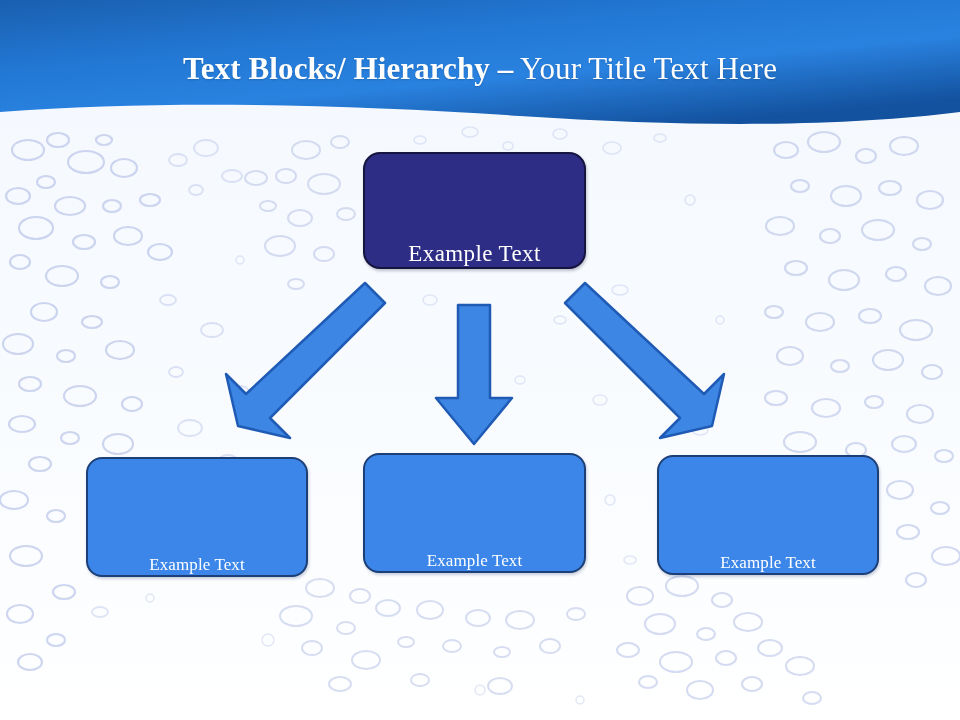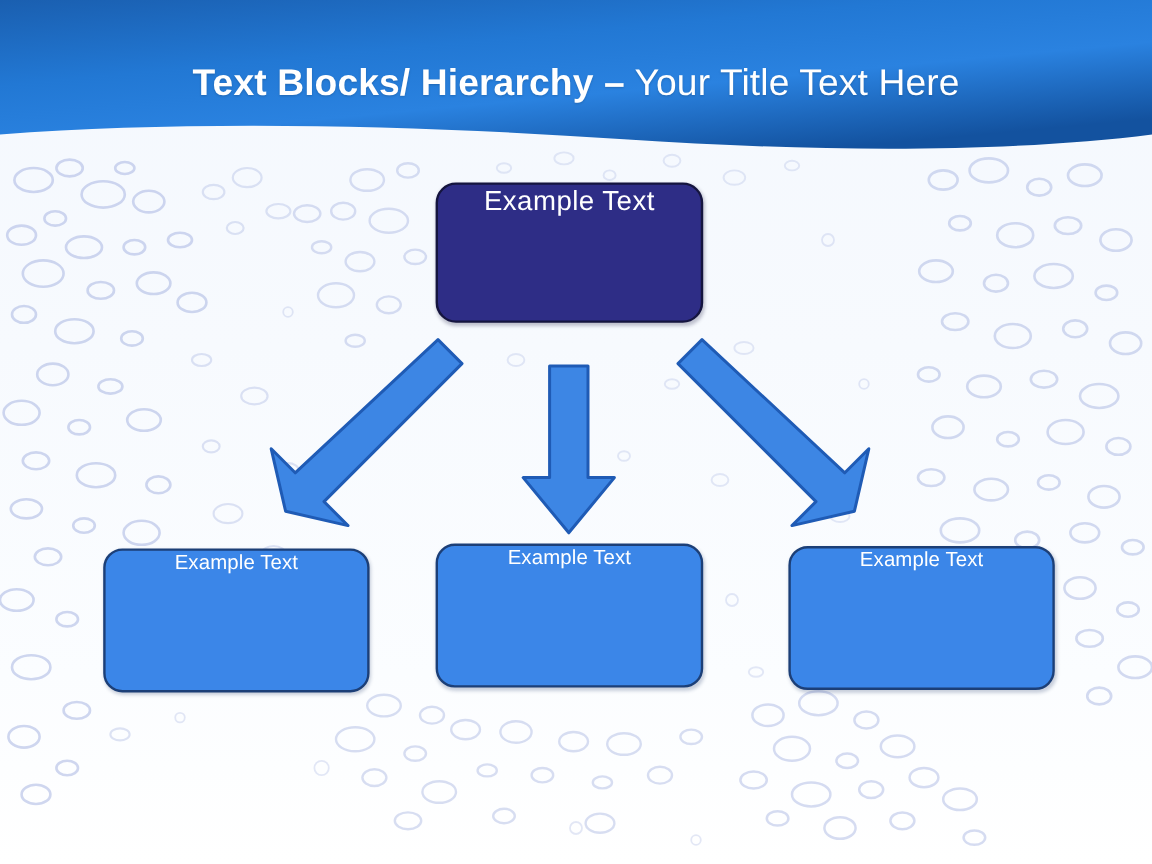--- a/index.html
+++ b/index.html
@@ -6,21 +6,21 @@
     margin: 0;
     padding: 0;
     background: #ffffff;
   }
   #slide {
     position: relative;
     width: 960px;
     height: 720px;
     overflow: hidden;
     background: #ef4444;
-    font-family: Liberation Sans, sans-serif;
+    font-family: Liberation Serif, serif;
   }
 
   
   .bg-base {
     position: absolute;
     left: 0; top: 0;
     width: 960px; height: 720px;
     background:
       linear-gradient(180deg, #f4f8fe 0%, #f7fafe 40%, #fbfdff 78%, #ffffff 100%);
   }
@@ -53,21 +53,21 @@
     text-shadow: 0 1px 2px rgba(0,0,0,0.18);
   }
   .title .t-bold { font-weight: bold; }
   .title .t-reg  { font-weight: normal; }
 
   
   .node {
     position: absolute;
     box-sizing: border-box;
     display: flex;
-    align-items: flex-start;
+    align-items: flex-end;
     color: #ffffff;
     border-radius: 16px;
   }
   .node-top {
     left: 363px;
     top: 152px;
     width: 223px;
     height: 117px;
     background: #2e2d86;
     border: 2px solid #15153f;

